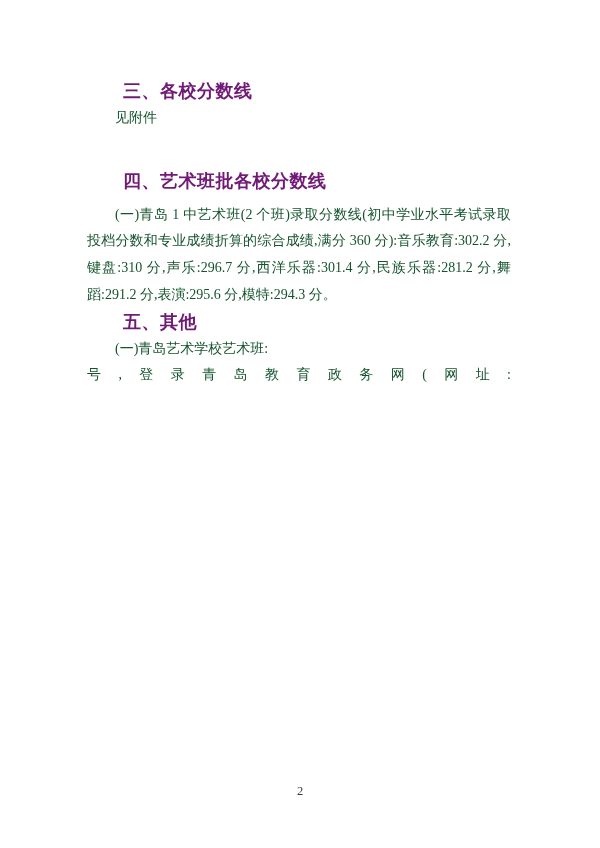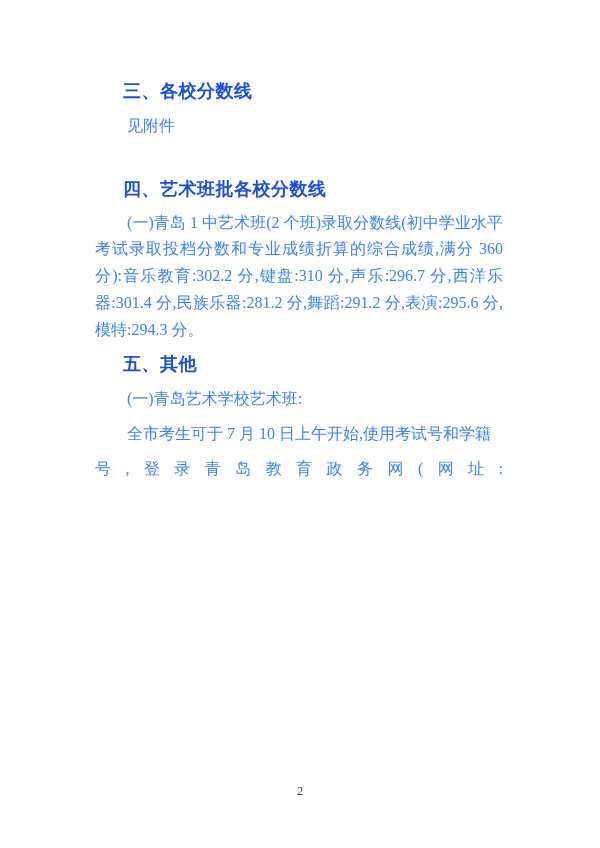--- a/index.html
+++ b/index.html
@@ -21,28 +21,28 @@
     top: 78px;
     width: 424px;
   }
   .hd {
     margin: 0;
     font-family: "Liberation Sans", "DejaVu Sans", sans-serif;
     font-weight: 700;
     font-size: 18px;
     line-height: 27px;
     letter-spacing: 0.5px;
-    color: #1d4ed8;
+    color: #701a75;
     text-indent: 2em;
   }
   .p {
-    margin: 8px;
-    font-size: 16px;
+    margin: 0;
+    font-size: 14px;
     line-height: 26.7px;
-    color: #3b82f6;
+    color: #14532d;
   }
   .indent { text-indent: 2em; }
   .just {
     text-align: justify;
     text-indent: 2em;
   }
   .spread {
     text-align: justify;
     text-align-last: justify;
   }
@@ -74,20 +74,19 @@
     <h2 class="hd gap-h4">四、艺术班批各校分数线</h2>
 
     <p class="p just gap-p1">(一)青岛 1 中艺术班(2 个班)录取分数线(初中学业水平考试录取投档分数和专业成绩折算的综合成绩,满分 360 分):音乐教育:302.2 分,键盘:310 分,声乐:296.7 分,西洋乐器:301.4 分,民族乐器:281.2 分,舞蹈:291.2 分,表演:295.6 分,模特:294.3 分。</p>
 
 
 
     <h2 class="hd gap-h5">五、其他</h2>
 
     <p class="p indent">(一)青岛艺术学校艺术班:</p>
 
-    <p class="p indent">全市考生可于 7 月 10 日上午开始,使用考试号和学籍</p>
 
     <p class="p spread">号,登录青岛教育政务网(网址:</p>
 
   </div>
 
   <div class="page-number">2</div>
 </div>
 
 </body></html>

